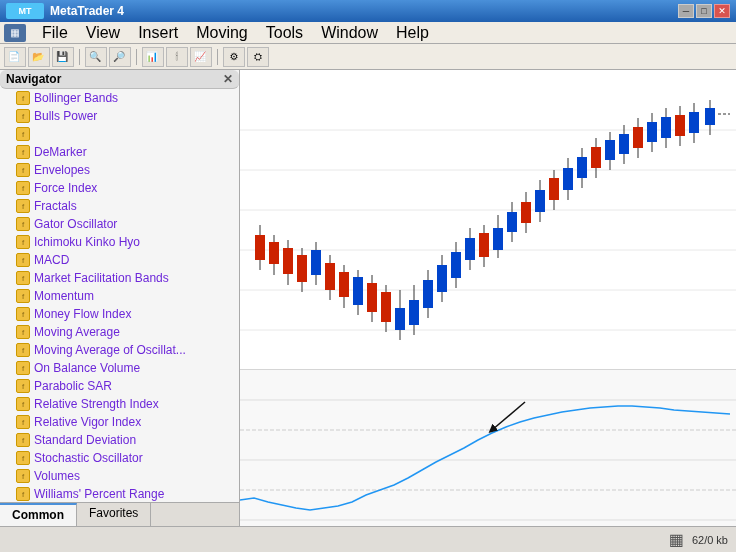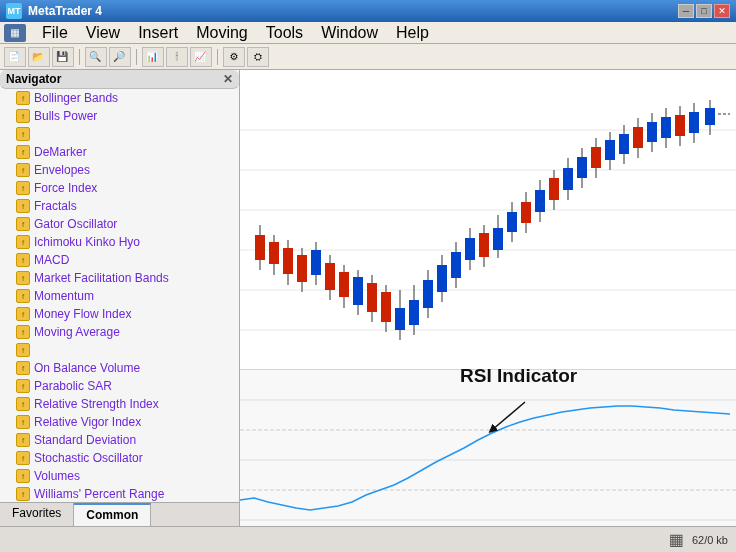--- a/index.html
+++ b/index.html
@@ -21,21 +21,21 @@
       justify-content: space-between;
       padding: 0 6px;
       color: white;
     }
     .title-bar-left {
       display: flex;
       align-items: center;
       gap: 6px;
     }
     .title-bar-icon {
-      width: 16px;
+      width: 38px;
       height: 16px;
       background: #4fc3f7;
       border-radius: 2px;
       display: flex;
       align-items: center;
       justify-content: center;
       font-size: 10px;
     }
     .title-bar-title {
       font-size: 12px;
@@ -344,20 +344,21 @@
         <div class="nav-item">
       <div class="nav-item-icon">f</div>
       <span class="nav-item-label">Money Flow Index</span>
     </div>
         <div class="nav-item">
       <div class="nav-item-icon">f</div>
       <span class="nav-item-label">Moving Average</span>
     </div>
         <div class="nav-item">
       <div class="nav-item-icon">f</div>
+      <span class="nav-item-label">Moving Average of Oscillat...</span>
     </div>
         <div class="nav-item">
       <div class="nav-item-icon">f</div>
       <span class="nav-item-label">On Balance Volume</span>
     </div>
         <div class="nav-item">
       <div class="nav-item-icon">f</div>
       <span class="nav-item-label">Parabolic SAR</span>
     </div>
         <div class="nav-item">
@@ -379,22 +380,22 @@
         <div class="nav-item">
       <div class="nav-item-icon">f</div>
       <span class="nav-item-label">Volumes</span>
     </div>
         <div class="nav-item">
       <div class="nav-item-icon">f</div>
       <span class="nav-item-label">Williams' Percent Range</span>
     </div>
       </div>
     <div class="navigator-tabs">
+      <div class="nav-tab active">Common</div>
       <div class="nav-tab">Favorites</div>
-      <div class="nav-tab active">Common</div>
     </div>
   </div>
 
   <div class="chart-area">
     <svg class="chart-svg" viewBox="0 0 496 456" preserveAspectRatio="none">
 
       <rect width="496" height="456" fill="#ffffff"></rect>
 
       <line x1="0" y1="60" x2="496" y2="60" stroke="#e8e8e8" stroke-width="1"></line>
       <line x1="0" y1="100" x2="496" y2="100" stroke="#e8e8e8" stroke-width="1"></line>
@@ -547,21 +548,20 @@
         420,338
         434,340
         448,341
         462,342
         476,343
         490,344
       " fill="none" stroke="#2196F3" stroke-width="1.5"></polyline>
     </svg>
 
     
-    <div class="rsi-label" style="left: 220px; top: 295px; font-size: 19px; font-weight: 900;">RSI Indicator</div>
 
     
     <svg style="position:absolute;left:0;top:0;width:100%;height:100%;pointer-events:none;" viewBox="0 0 496 456">
       <line x1="285" y1="332" x2="252" y2="360" stroke="#111" stroke-width="1.5" marker-end="url(#arr)"></line>
       <defs>
         <marker id="arr" markerWidth="6" markerHeight="6" refX="3" refY="3" orient="auto">
           <path d="M0,0 L0,6 L6,3 z" fill="#111"></path>
         </marker>
       </defs>
     </svg>

